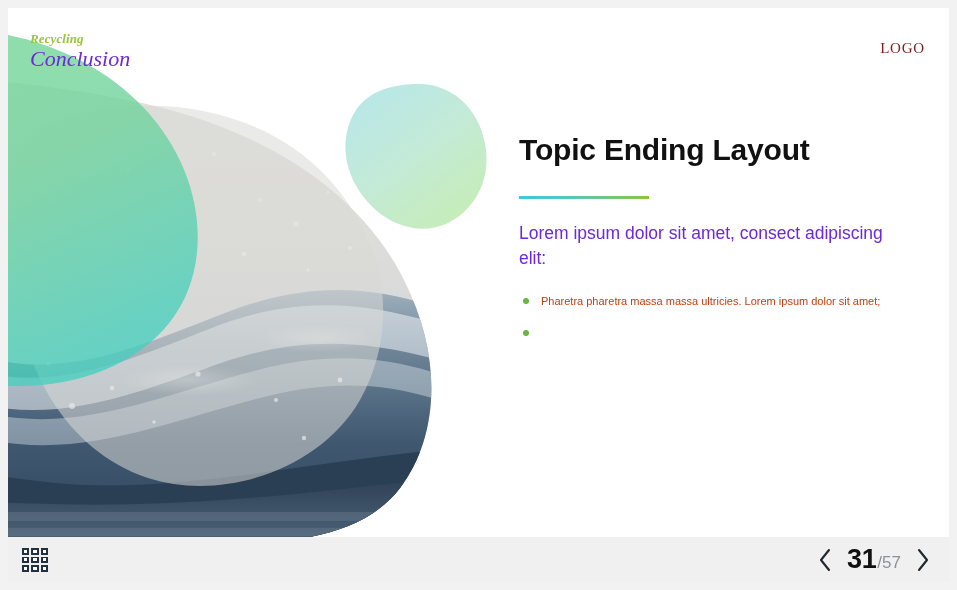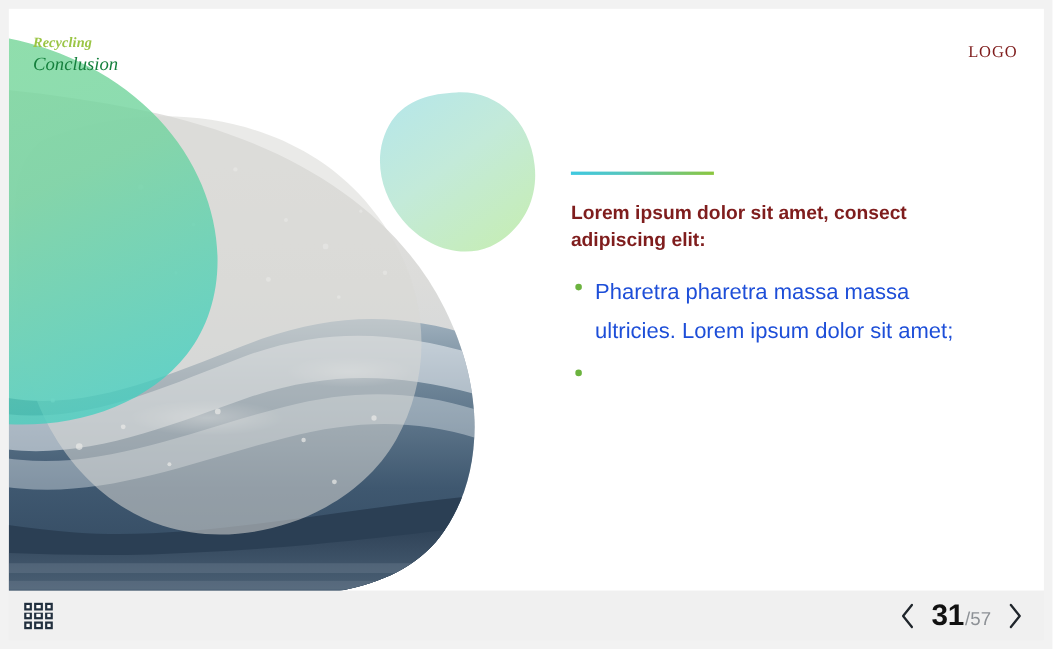--- a/index.html
+++ b/index.html
@@ -53,24 +53,24 @@
   .eyebrow {
     font-size: 13px;
     font-weight: bold;
     font-style: italic;
     color: #9ac544;
     letter-spacing: .1px;
     line-height: 17px;
     white-space: nowrap;
   }
   .section-title {
-    font-size: 17px;
+    font-size: 22px;
     font-style: italic;
     font-weight: normal;
-    color: #15803d;
+    color: #6d28d9;
     line-height: 24px;
     white-space: nowrap;
   }
   .logo {
     position: absolute;
     right: 24px;
     top: 32px;
     font-size: 15px;
     color: #7f1d1d;
     letter-spacing: .8px;
@@ -105,37 +105,37 @@
     letter-spacing: -0.2px;
   }
   .rule {
     width: 130px;
     height: 3px;
     margin: 26px 0 0 0;
     background: linear-gradient(to right, #3ec8e0 0%, #55c6c0 35%, #8cc63e 100%);
   }
   .lead {
     font-size: 17.5px;
-    font-weight: bold;
-    color: #7f1d1d;
+    font-weight: normal;
+    color: #6d28d9;
     line-height: 25px;
     margin: 22px 0 0 0;
     max-width: 365px;
   }
   .bullets {
     list-style: none;
     margin: 18px 0 0 0;
     padding: 0;
   }
   .bullet-item {
     position: relative;
     padding-left: 22px;
-    font-size: 20px;
-    color: #1d4ed8;
-    line-height: 35px;
+    font-size: 11px;
+    color: #c2410c;
+    line-height: 24px;
     margin-bottom: 8px;
     max-width: 340px;
   }
   .bullet-dot {
     position: absolute;
     left: 4px;
     top: 9px;
     width: 6px;
     height: 6px;
     border-radius: 50%;
@@ -349,20 +349,21 @@
 
     <div class="header">
       <div class="eyebrow-block">
         <div class="eyebrow">Recycling</div>
         <div class="section-title">Conclusion</div>
       </div>
       <div class="logo">LOGO</div>
     </div>
 
     <div class="content">
+      <h1 class="headline">Topic Ending Layout</h1>
 
       <div class="rule"></div>
 
       <p class="lead">Lorem ipsum dolor sit amet, consect adipiscing elit:</p>
 
       <ul class="bullets">
         <li class="bullet-item">
           <span class="bullet-dot"></span>
           <span>Pharetra pharetra massa massa ultricies. Lorem ipsum dolor sit amet;</span>
         </li>

